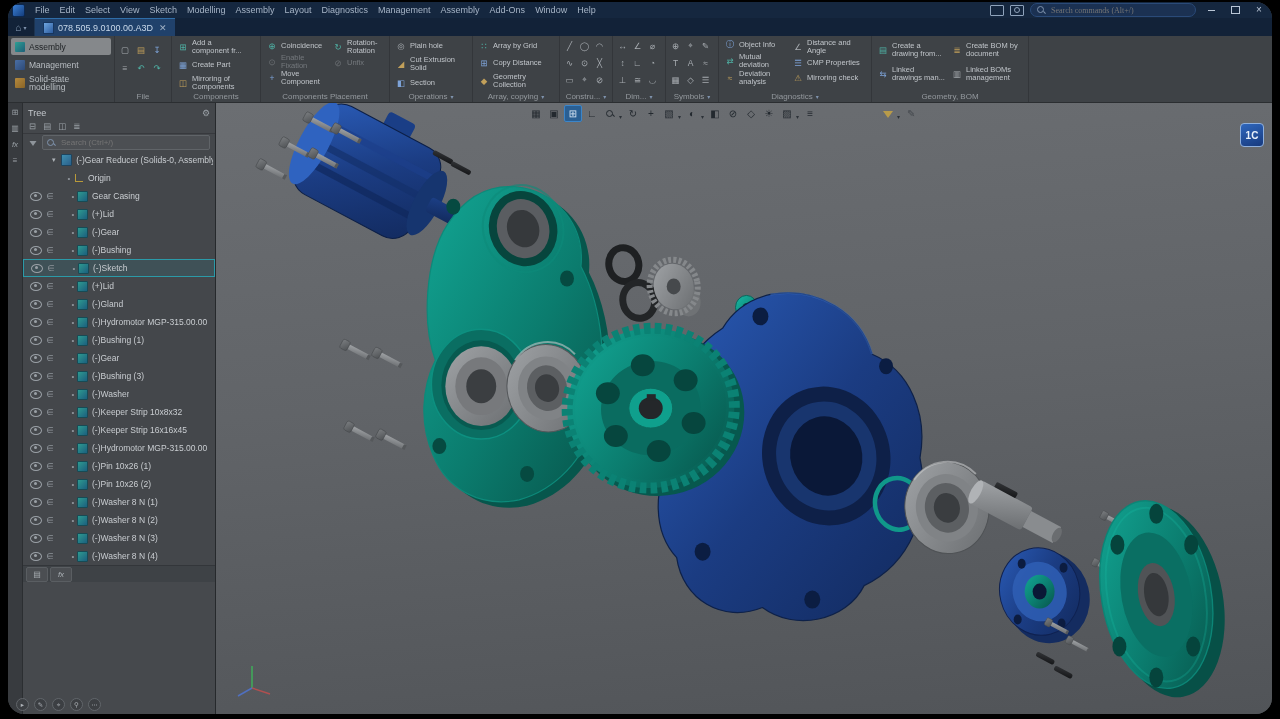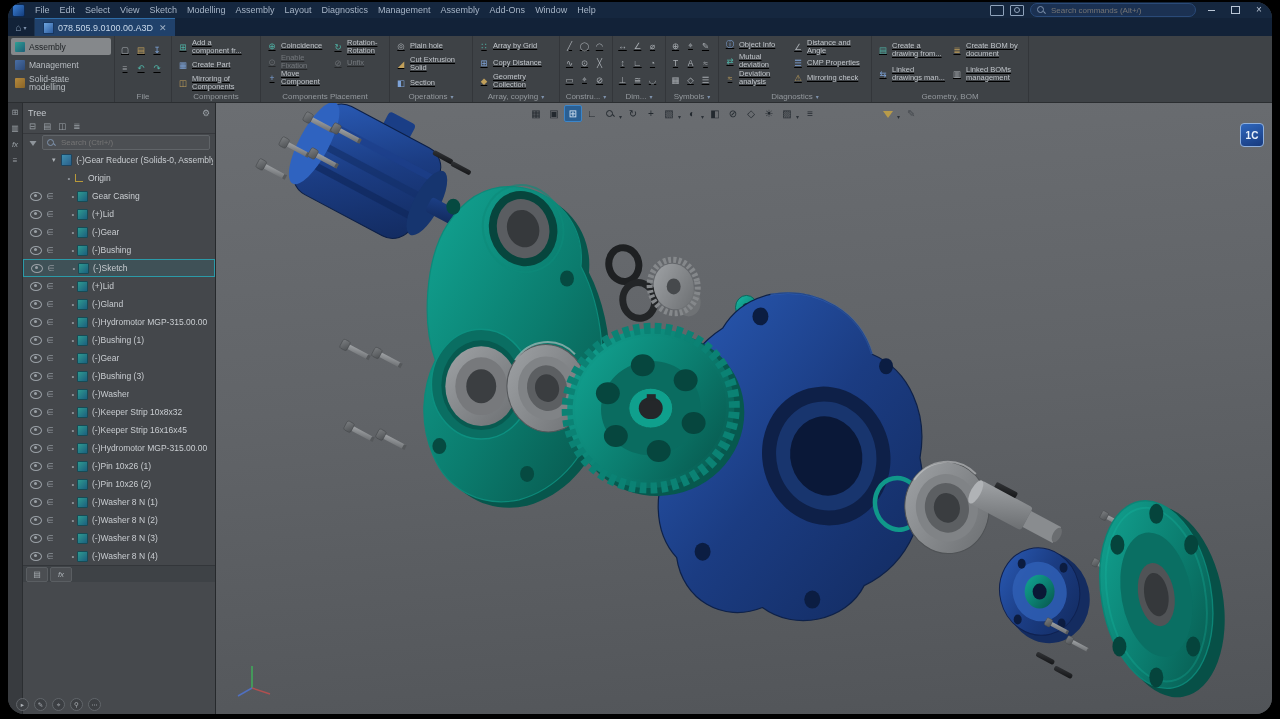--- a/index.html
+++ b/index.html
@@ -9,21 +9,21 @@
   
   .menubar{height:16px;background:#15273f;display:flex;align-items:center;font-size:9px;color:#a6b4c6;flex:0 0 auto;}
   .appicon{width:11px;height:11px;margin:0 5px 0 4px;border-radius:2px;background:linear-gradient(135deg,#3b7fd4,#143e7e);border:1px solid #0c2850;}
   .menubar nav{display:flex;align-items:center;height:100%;}
   .menu-item{padding:0 5px;line-height:16px;cursor:default;}
   .menubar-right{margin-left:auto;display:flex;align-items:center;gap:6px;padding-right:4px;}
   .mini-monitor{width:12px;height:9px;border:1px solid #8fa3bb;border-radius:1px;}
   .mini-cam{width:12px;height:9px;border:1px solid #8fa3bb;border-radius:1px;position:relative;}
   .mini-cam::after{content:"";position:absolute;left:3px;top:1px;width:4px;height:4px;border:1px solid #8fa3bb;border-radius:50%;}
   .cmd-search{display:flex;align-items:center;gap:4px;width:152px;height:12px;background:#1b3152;border:1px solid #2a4a78;border-radius:7px;padding:0 6px;color:#7f93ad;}
-  .cmd-search input{flex:1;background:transparent;border:0;outline:0;font-size:8px;color:#aebdd2;font-family:Liberation Sans, sans-serif;}
+  .cmd-search input{flex:1;background:transparent;border:0;outline:0;font-size:8px;color:#aebdd2;font-family:Liberation Serif, serif;}
   .mag{position:relative;width:8px;height:8px;color:#7f93ad;flex:0 0 auto;}
   .mag::before{content:"";position:absolute;left:0;top:0;width:5px;height:5px;border:1px solid currentColor;border-radius:50%;}
   .mag::after{content:"";position:absolute;left:5.5px;top:5.5px;width:3px;height:1px;background:currentColor;transform:rotate(45deg);}
   .winbtn{width:18px;height:14px;display:flex;align-items:center;justify-content:center;color:#b9c6d6;}
   .wb-min{width:7px;height:1px;background:#b9c6d6;}
   .wb-max{width:7px;height:6px;border:1px solid #b9c6d6;}
   .wb-close{font-size:10px;line-height:10px;}
   
   .tabbar{height:18px;background:#122238;display:flex;align-items:stretch;flex:0 0 auto;}
   .home-btn{width:26px;display:flex;align-items:center;justify-content:center;gap:2px;color:#8fa3bb;font-size:10px;border-right:1px solid #1d3450;}
@@ -36,21 +36,21 @@
   .modes{width:100px;flex:0 0 auto;padding:2px 3px;display:flex;flex-direction:column;gap:1px;border-right:1px solid #33363a;}
   .mode-btn{height:17px;display:flex;align-items:center;gap:4px;padding:0 4px;font-size:8.5px;color:#b9bec3;border-radius:2px;}
   .mode-btn.active{background:#85888b;color:#1d2023;}
   .mode-ic{width:10px;height:10px;border-radius:1px;flex:0 0 auto;}
   .mi-asm{background:linear-gradient(135deg,#2f9f94,#1d5f78);}
   .mi-mgmt{background:linear-gradient(135deg,#4a6fa5,#2d4a78);}
   .mi-solid{background:linear-gradient(135deg,#b58a3e,#8a6426);}
   .mode-lbl{line-height:8px;}
   .rgroups{display:flex;flex:1;min-width:0;}
   .rgroup{display:flex;flex-direction:column;border-right:1px solid #33363a;padding:2px 3px 0;flex:0 0 auto;}
-  .rg-content{flex:1;display:flex;gap:2px;text-decoration:underline;}
+  .rg-content{flex:1;display:flex;gap:2px;}
   .rg-col{display:flex;flex-direction:column;}
   .rg-label{height:12px;display:flex;align-items:center;justify-content:center;gap:3px;font-size:8px;color:#94999e;}
   .rbtn{display:flex;align-items:center;gap:3px;padding:0 2px;color:#c0c5ca;}
   .rbtn.dis{opacity:.4;}
   .rbtn .lbl{font-size:7.5px;line-height:8px;}
   .gi{display:inline-flex;width:12px;height:12px;align-items:center;justify-content:center;font-size:8.5px;color:#a8ceba;flex:0 0 auto;}
   .gi::before{content:attr(data-glyph);}
   .gi.blue{color:#7da3d8;} .gi.teal{color:#4fb3a6;}
   .gi.amb{color:#c2a05a;} .gi.gray{color:#a7acb1;}
   .icon-grid{display:grid;grid-template-columns:repeat(3,13px);grid-auto-rows:15px;align-items:center;justify-items:center;}

